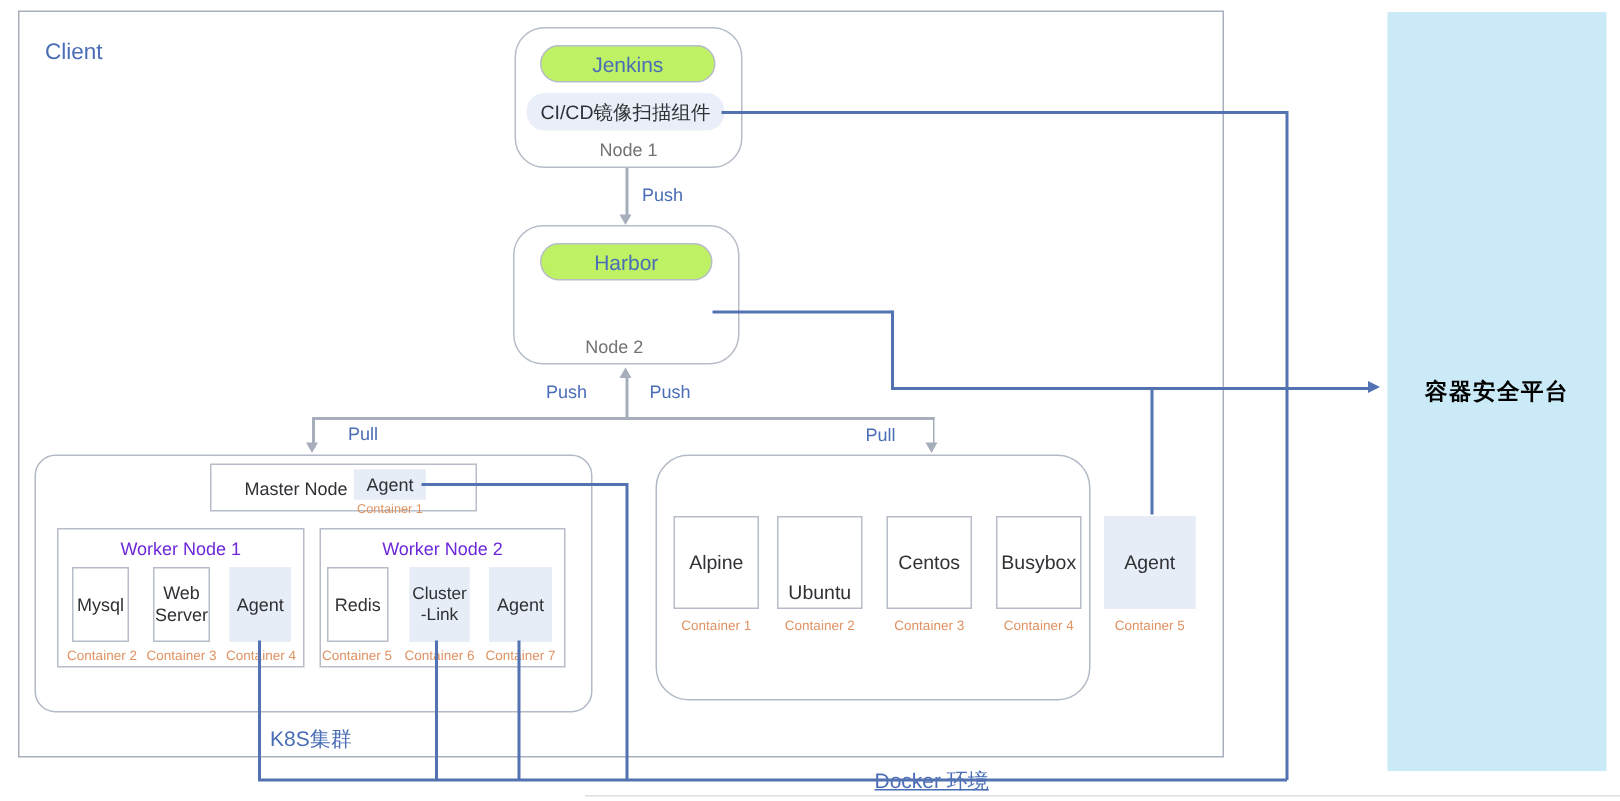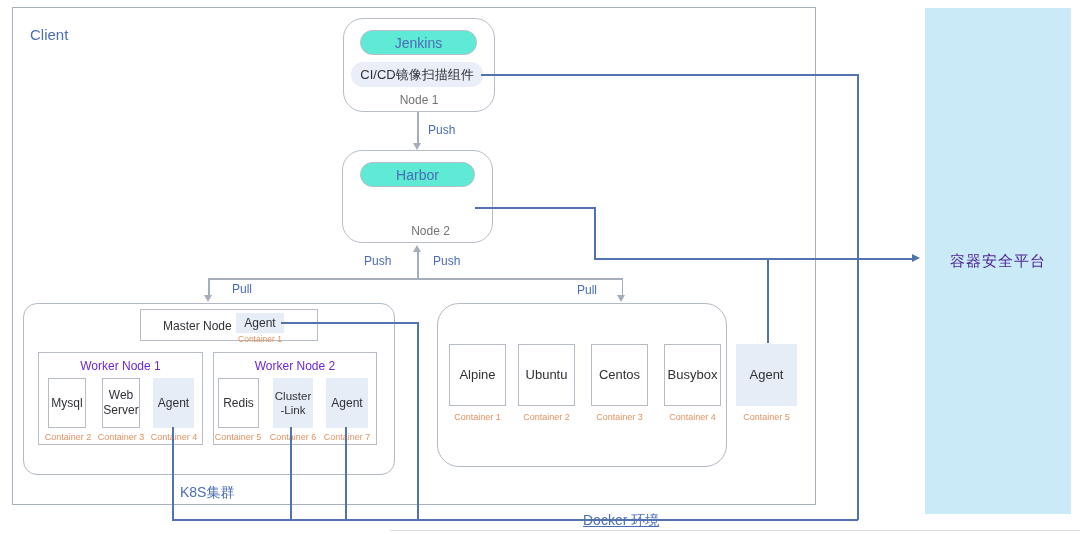--- a/index.html
+++ b/index.html
@@ -6,21 +6,21 @@
   body { background:#ffffff; font-family:"Liberation Sans","DejaVu Sans",sans-serif; }
   #canvas { position:relative; width:1080px; height:534px; background:#ffffff; overflow:hidden; }
 
   .abs { position:absolute; }
 
   
   .node-card { position:absolute; background:#fff; border:1px solid #b6bdc9; border-radius:20px; }
   .group-box { position:absolute; background:#fff; border:1px solid #b2bac6; border-radius:14px; }
   .rect-box  { position:absolute; background:#fff; border:1px solid #b6bdc9; }
 
-  .pill-outline { position:absolute; background:#5eead4; border:1px solid #b6bdc9; border-radius:13px;
+  .pill-outline { position:absolute; background:#bef264; border:1px solid #b6bdc9; border-radius:13px;
                   display:flex; align-items:center; justify-content:center;
                   color:#4a6db6; font-size:14px; }
   .pill-fill { position:absolute; background:#e9eef8; border-radius:12px;
                display:flex; align-items:center; justify-content:center;
                color:#2f3135; font-size:13px; font-weight:500; }
 
   .node-sub { position:absolute; width:100%; text-align:center; color:#737373; font-size:12px; }
 
   .blue-lbl { position:absolute; color:#4a6db6; font-size:12px; }
   .big-lbl  { position:absolute; color:#4a6db6; font-size:14px; }
@@ -43,21 +43,21 @@
               border-top:7px solid #a6aebc; }
   .arr-up   { position:absolute; width:0; height:0;
               border-left:4.5px solid transparent; border-right:4.5px solid transparent;
               border-bottom:7px solid #a6aebc; }
   .arr-right{ position:absolute; width:0; height:0;
               border-top:4.5px solid transparent; border-bottom:4.5px solid transparent;
               border-left:8px solid #5272b2; }
 
   .platform { position:absolute; background:#c9eaf6;
               display:flex; align-items:center; justify-content:center;
-              color:#4c1d95; font-size:15px; font-weight:400; letter-spacing:1px; }
+              color:#000000; font-size:15px; font-weight:700; letter-spacing:1px; }
 </style>
 </head>
 <body>
 
 <div id="canvas">
 
   <div class="rect-box" style="left:12px; top:7px; width:804px; height:498px; border-color:#a8b0bd;"></div>
   <div class="big-lbl" style="left:30px; top:26px; font-size:15px;">Client</div>
 
   <div class="platform" style="left:925px; top:8px; width:146px; height:506px;">
@@ -70,21 +70,21 @@
   </div>
   <div class="pill-fill" style="left:351px; top:62px; width:132px; height:25px;">
     <span>CI/CD镜像扫描组件</span>
   </div>
   <div class="node-sub" style="left:343px; top:93px; width:152px;">Node 1</div>
 
   <div class="node-card" style="left:342px; top:150px; width:151px; height:93px;"></div>
   <div class="pill-outline" style="left:360px; top:162px; width:115px; height:25px;">
     <span>Harbor</span>
   </div>
-  <div class="node-sub" style="left:355px; top:224px; width:151px;">Node 2</div>
+  <div class="node-sub" style="left:334px; top:224px; width:151px;">Node 2</div>
 
   <div class="group-box" style="left:23px; top:303px; width:372px; height:172px;"></div>
 
   <div class="rect-box" style="left:140px; top:309px; width:178px; height:32px;">
     <span class="abs" style="left:22px; top:9px; font-size:12px; color:#2f3135;">Master Node</span>
     <div class="cell agent" style="left:95px; top:3px; width:48px; height:20px; font-size:12px;">
       <span>Agent</span>
     </div>
     <div class="clabel" style="left:93px; top:24px; width:52px; font-size:8.5px;">Container 1</div>
   </div>
@@ -120,21 +120,21 @@
     <div class="clabel" style="left:53px; top:79px; width:52px;">Container 6</div>
     <div class="clabel" style="left:107px; top:79px; width:52px;">Container 7</div>
   </div>
 
   <div class="big-lbl" style="left:180px; top:484px;">K8S集群</div>
 
   <div class="group-box" style="left:437px; top:303px; width:290px; height:164px; border-radius:22px;padding-left:28px;">
     <div class="cell" style="left:11px; top:40px; width:57px; height:62px; font-size:13px;">
       <span>Alpine</span>
     </div>
-    <div class="cell" style="left:80px; top:40px; width:57px; height:62px; font-size:13px;">
+    <div class="cell" style="left:80px; top:40px; width:57px; height:62px; font-size:13px;align-items:flex-end;">
       <span>Ubuntu</span>
     </div>
     <div class="cell" style="left:226px; top:40px; width:57px; height:62px; font-size:13px;">
       <span>Busybox</span>
     </div>
     <div class="cell" style="left:153px; top:40px; width:57px; height:62px; font-size:13px;">
       <span>Centos</span>
     </div>
     <div class="cell agent" style="left:298px; top:40px; width:61px; height:62px; font-size:13px;">
       <span>Agent</span>

